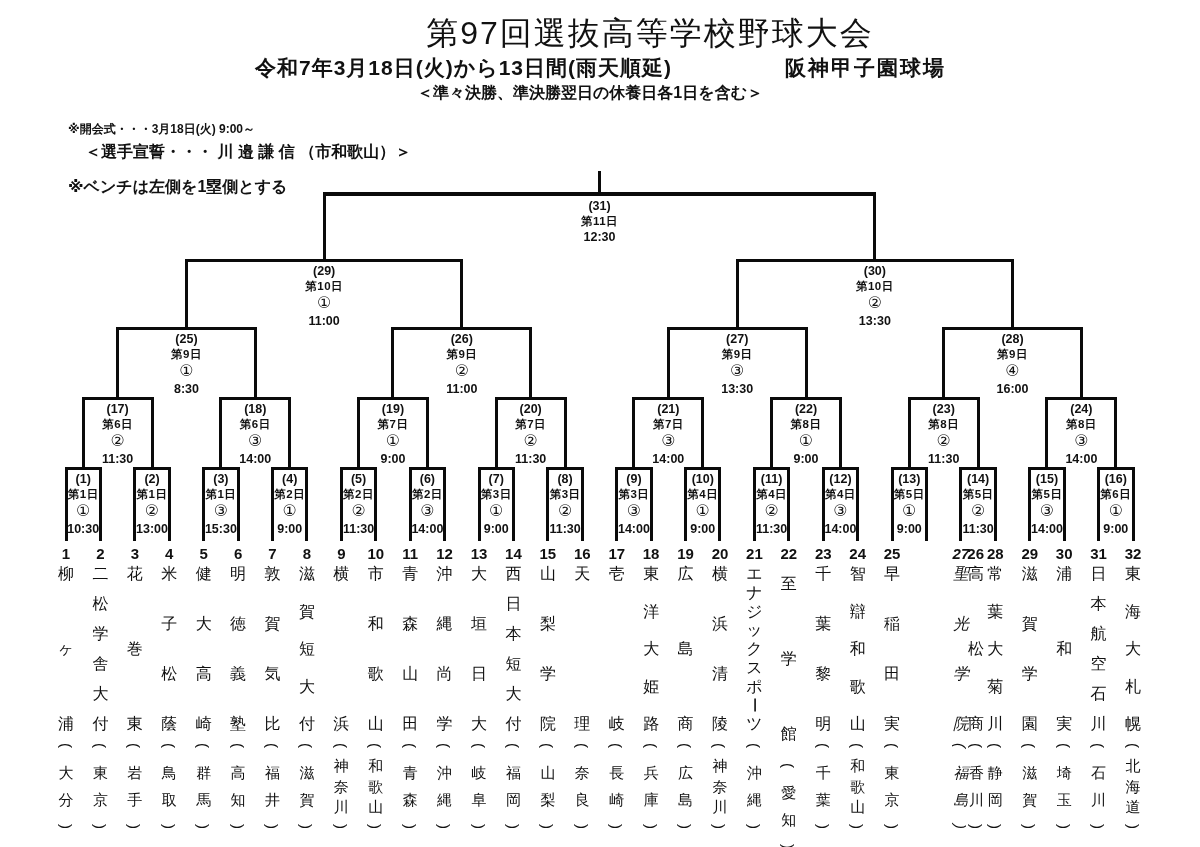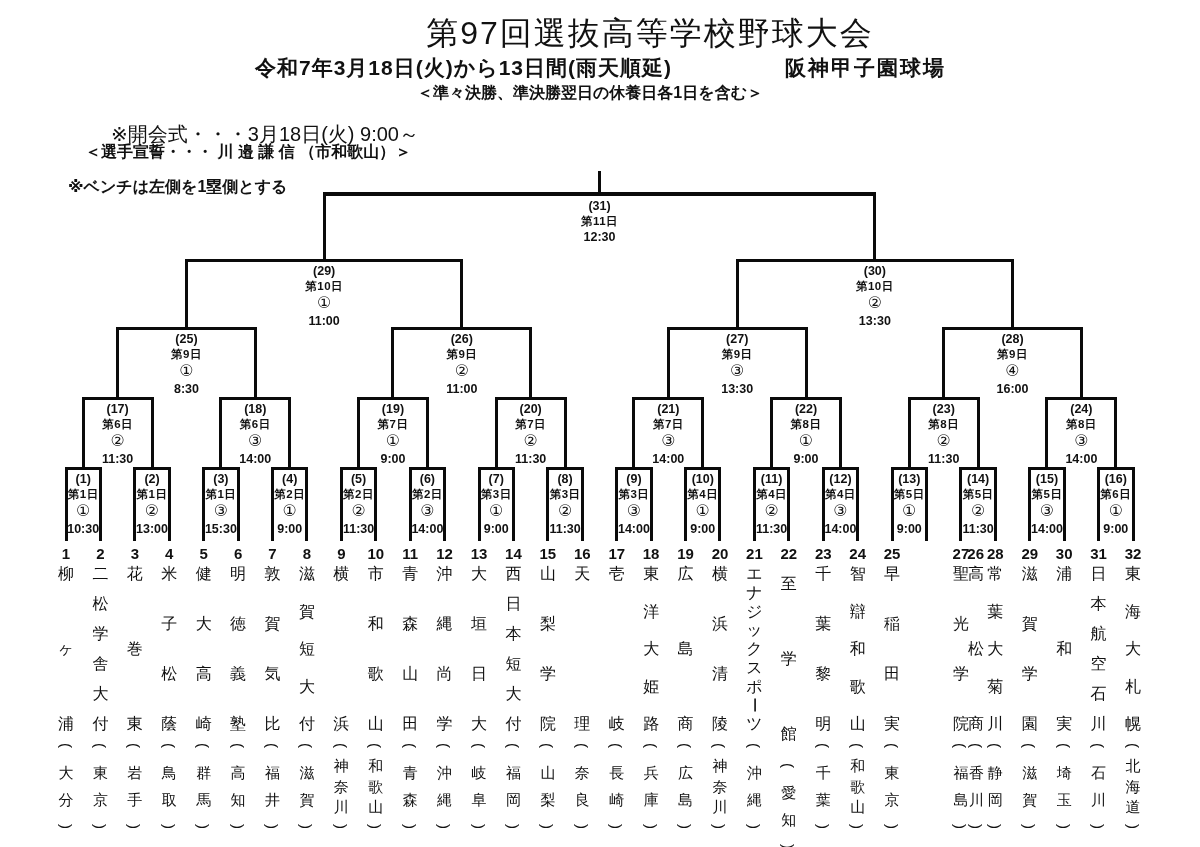--- a/index.html
+++ b/index.html
@@ -7,21 +7,21 @@
     width:1200px;height:847px;position:relative;background:#ffffff;
     font-family:"Liberation Sans","DejaVu Sans",sans-serif;color:#111;
     overflow:hidden;
   }
   .abs{position:absolute;}
   .ctr{transform:translateX(-50%);white-space:nowrap;}
   .title{top:12px;left:650px;font-size:32px;font-weight:normal;letter-spacing:2px;}
   .dateline{top:54px;left:255px;font-size:21px;font-weight:600;letter-spacing:1px;}
   .venue{top:54px;left:785px;font-size:21px;font-weight:600;letter-spacing:2px;}
   .subnote{top:83px;left:590px;font-size:16px;font-weight:600;}
-  .note1{top:121px;left:68px;font-size:20px;font-weight:400;margin-left:43px;}
+  .note1{top:121px;left:68px;font-size:12px;font-weight:700;}
   .note2{top:142px;left:85px;font-size:16px;font-weight:600;}
   .note3{top:177px;left:68px;font-size:16px;font-weight:600;}
   #bracket-lines{position:absolute;left:0;top:0;}
   .glabel{
     position:absolute;transform:translateX(-50%);text-align:center;
     line-height:1.3;white-space:nowrap;
   }
   .g-no{font-size:12.5px;font-weight:600;}
   .g-day{font-size:11.5px;font-weight:600;letter-spacing:0.5px;}
   .g-ord{font-size:16px;line-height:1.15;}
@@ -726,21 +726,21 @@
         <span>松</span>
         <span>商</span>
       </div>
       <div class="t-pref">
         <span class="rot">(</span>
         <span>香</span>
         <span>川</span>
         <span class="rot">)</span>
       </div>
     </div>
-    <div class="tcol" style="left: 960.92px;">
+    <div class="tcol" style="left: 960.92px; font-style: italic;">
       <div class="t-no">27</div>
       <div class="t-name">
         <span>聖</span>
         <span>光</span>
         <span>学</span>
         <span>院</span>
       </div>
       <div class="t-pref">
         <span class="rot">(</span>
         <span>福</span>

